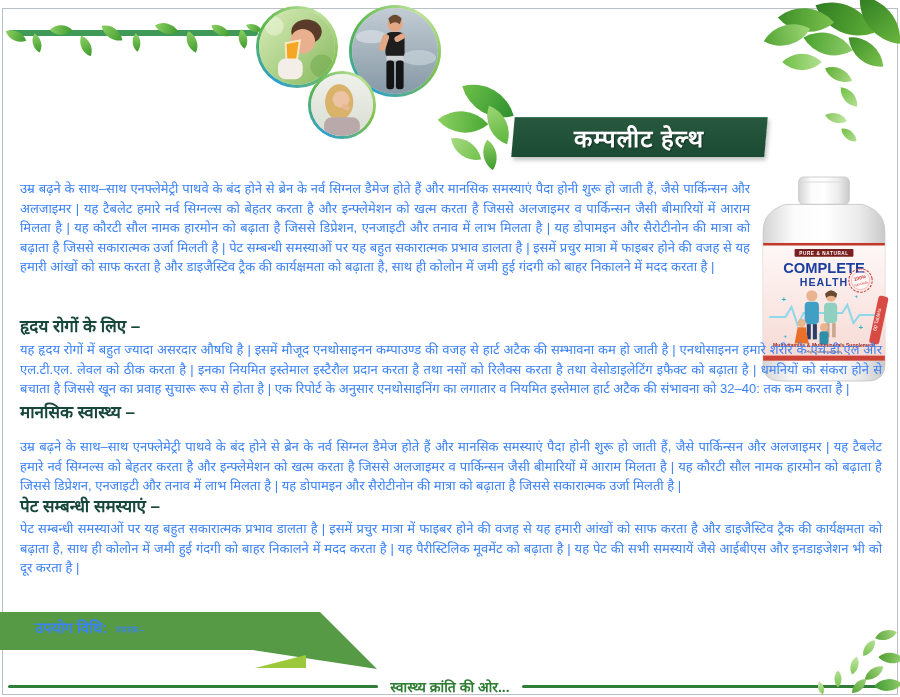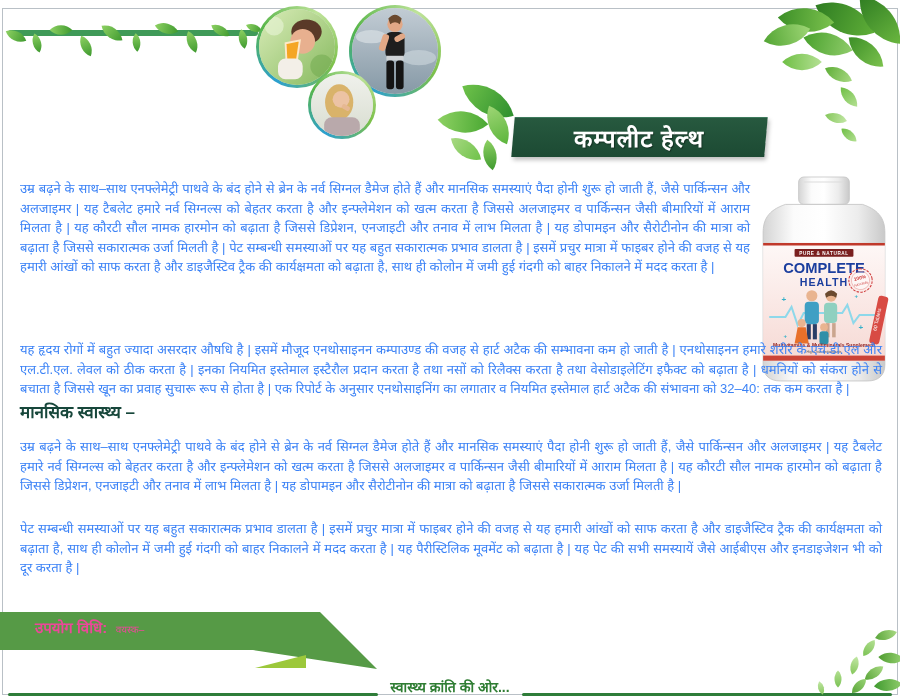--- a/index.html
+++ b/index.html
@@ -37,28 +37,28 @@
   .sec-head { position:absolute; font-size:17px; font-weight:bold; color:#17473b; }
 
   
   .bottle { position:absolute; left:752px; top:176px; width:144px; height:208px; }
 
   
   .ribbon { position:absolute; left:0; top:609px; width:380px; height:62px; background:#569a46;
             clip-path:polygon(0px 3px,320px 3px,377px 60px,253px 41px,0px 41px); }
   .ribbon-accent { position:absolute; left:255px; top:655px; width:51px; height:13px;
                    background:#9cc83b; clip-path:polygon(0 100%,100% 0,100% 100%); }
-  .usage-l1 { position:absolute; left:35px; top:617px; color:#ec4899; }
+  .usage-l1 { position:absolute; left:35px; top:617px; color:#3b82f6; }
   .usage-l1 .big { font-size:15px; font-weight:bold; }
   .usage-l1 .small { font-size:10px; margin-left:4px; }
   .usage-l2 { position:absolute; left:57px; top:636px; color:#f2f8ee; font-size:10px; }
 
   
   .footer { position:absolute; left:8px; right:8px; top:677px; display:flex;
-            align-items:flex-end; gap:12px; }
+            align-items:center; gap:12px; }
   .footer .line { flex:1; height:3px; background:#2f7d39; border-radius:2px; }
   .footer .tag { color:#2f7d33; font-size:14px; font-weight:bold; white-space:nowrap; }
 
   .cluster { position:absolute; }
 </style>
 </head>
 <body>
 
 <div class="page">
   <div class="frame"></div>
@@ -219,25 +219,27 @@
       </g>
       <g transform="rotate(12 124 142)">
         <rect x="119" y="118" width="10" height="48" rx="3" fill="#d84b44"></rect>
         <text x="124" y="142" font-size="5" fill="#ffffff" text-anchor="middle" transform="rotate(-90 124 142)">60 Tablets</text>
       </g>
       <text x="70" y="169" font-size="5" fill="#8e1d1d" text-anchor="middle" font-weight="bold">Multivitamins &amp; Multiminerals Supplement</text>
       <text x="70" y="174.5" font-size="3.4" fill="#555" text-anchor="middle">High Orac Antioxidants</text>
     </svg>
   </div>
 
+  <div class="sec-head" style="left:20px;top:314px;">हृदय रोगों के लिए –</div>
   <div class="para" style="left:20px;top:340px;width:862px;">यह हृदय रोगों में बहुत ज्यादा असरदार औषधि है | इसमें मौजूद एनथोसाइनन कम्पाउण्ड की वजह से हार्ट अटैक की सम्भावना कम हो जाती है | एनथोसाइनन हमारे शरीर के एच.डी.एल और एल.टी.एल. लेवल को ठीक करता है | इनका नियमित इस्तेमाल इस्टैरौल प्रदान करता है तथा नसों को रिलैक्स करता है तथा वेसोडाइलेटिंग इफैक्ट को बढ़ाता है | धमनियों को संकरा होने से बचाता है जिससे खून का प्रवाह सुचारू रूप से होता है | एक रिपोर्ट के अनुसार एनथोसाइनिंग का लगातार व नियमित इस्तेमाल हार्ट अटैक की संभावना को 32–40: तक कम करता है |</div>
 
   <div class="sec-head" style="left:20px;top:400px;">मानसिक स्वास्थ्य –</div>
   <div class="para" style="left:20px;top:437px;width:862px;">उम्र बढ़ने के साथ–साथ एनफ्लेमेट्री पाथवे के बंद होने से ब्रेन के नर्व सिग्नल डैमेज होते हैं और मानसिक समस्याएं पैदा होनी शुरू हो जाती हैं, जैसे पार्किन्सन और अलजाइमर | यह टैबलेट हमारे नर्व सिग्नल्स को बेहतर करता है और इन्फ्लेमेशन को खत्म करता है जिससे अलजाइमर व पार्किन्सन जैसी बीमारियों में आराम मिलता है | यह कौरटी सौल नामक हारमोन को बढ़ाता है जिससे डिप्रेशन, एनजाइटी और तनाव में लाभ मिलता है | यह डोपामइन और सैरोटीनोन की मात्रा को बढ़ाता है जिससे सकारात्मक उर्जा मिलती है |</div>
 
+  <div class="sec-head" style="left:20px;top:494px;">पेट सम्बन्धी समस्याएं –</div>
   <div class="para" style="left:20px;top:519px;width:862px;">पेट सम्बन्धी समस्याओं पर यह बहुत सकारात्मक प्रभाव डालता है | इसमें प्रचुर मात्रा में फाइबर होने की वजह से यह हमारी आंखों को साफ करता है और डाइजैस्टिव ट्रैक की कार्यक्षमता को बढ़ाता है, साथ ही कोलोन में जमी हुई गंदगी को बाहर निकालने में मदद करता है | यह पैरीस्टिलिक मूवमेंट को बढ़ाता है | यह पेट की सभी समस्यायें जैसे आईबीएस और इनडाइजेशन भी को दूर करता है |</div>
 
   <div class="ribbon"></div>
   <div class="ribbon-accent"></div>
   <div class="usage-l1">
     <span class="big">उपयोग विधि:</span>
     <span class="small">वयस्क–</span>
   </div>
 
   <div class="footer">

